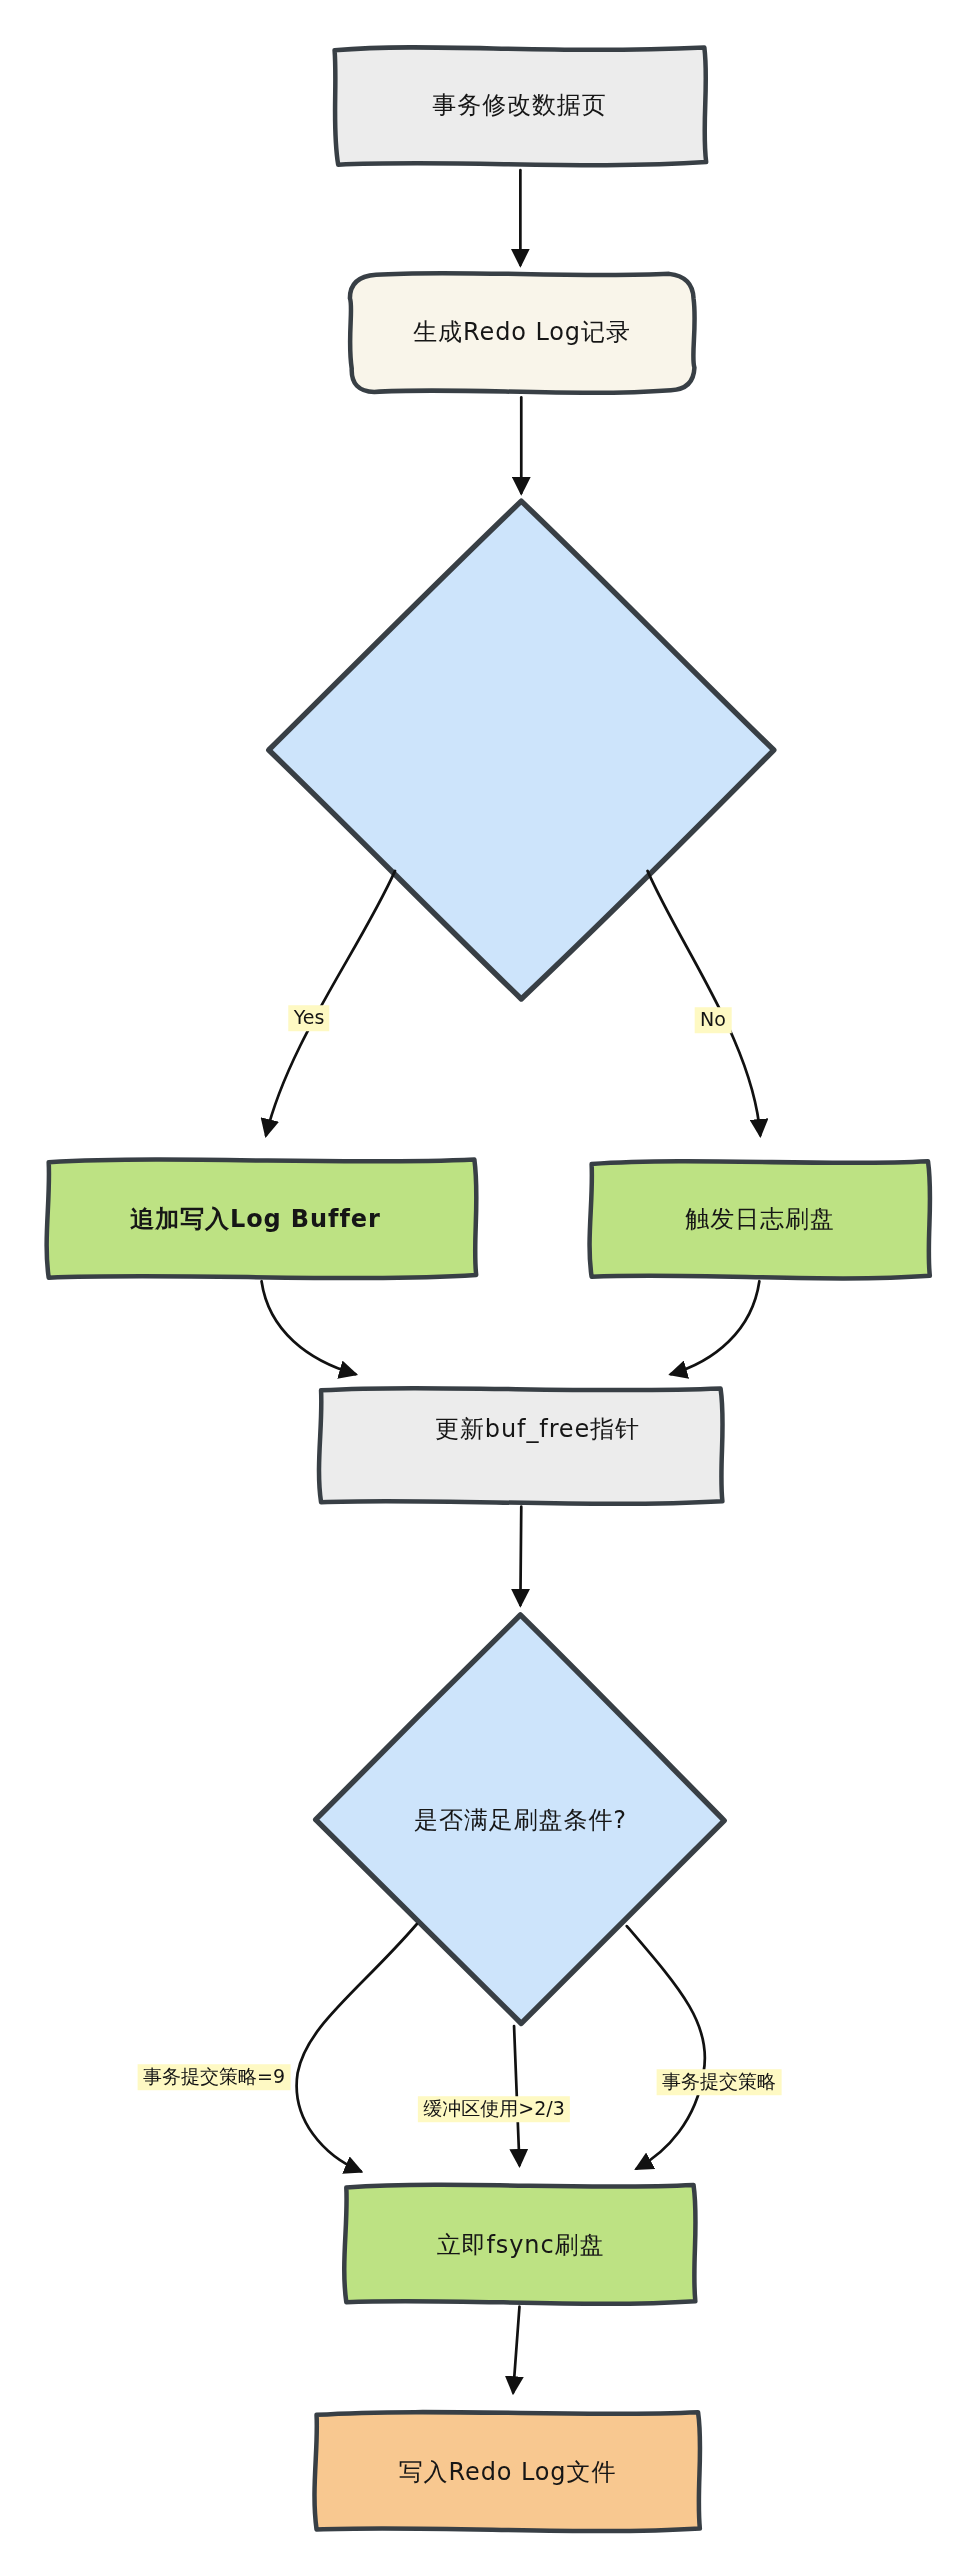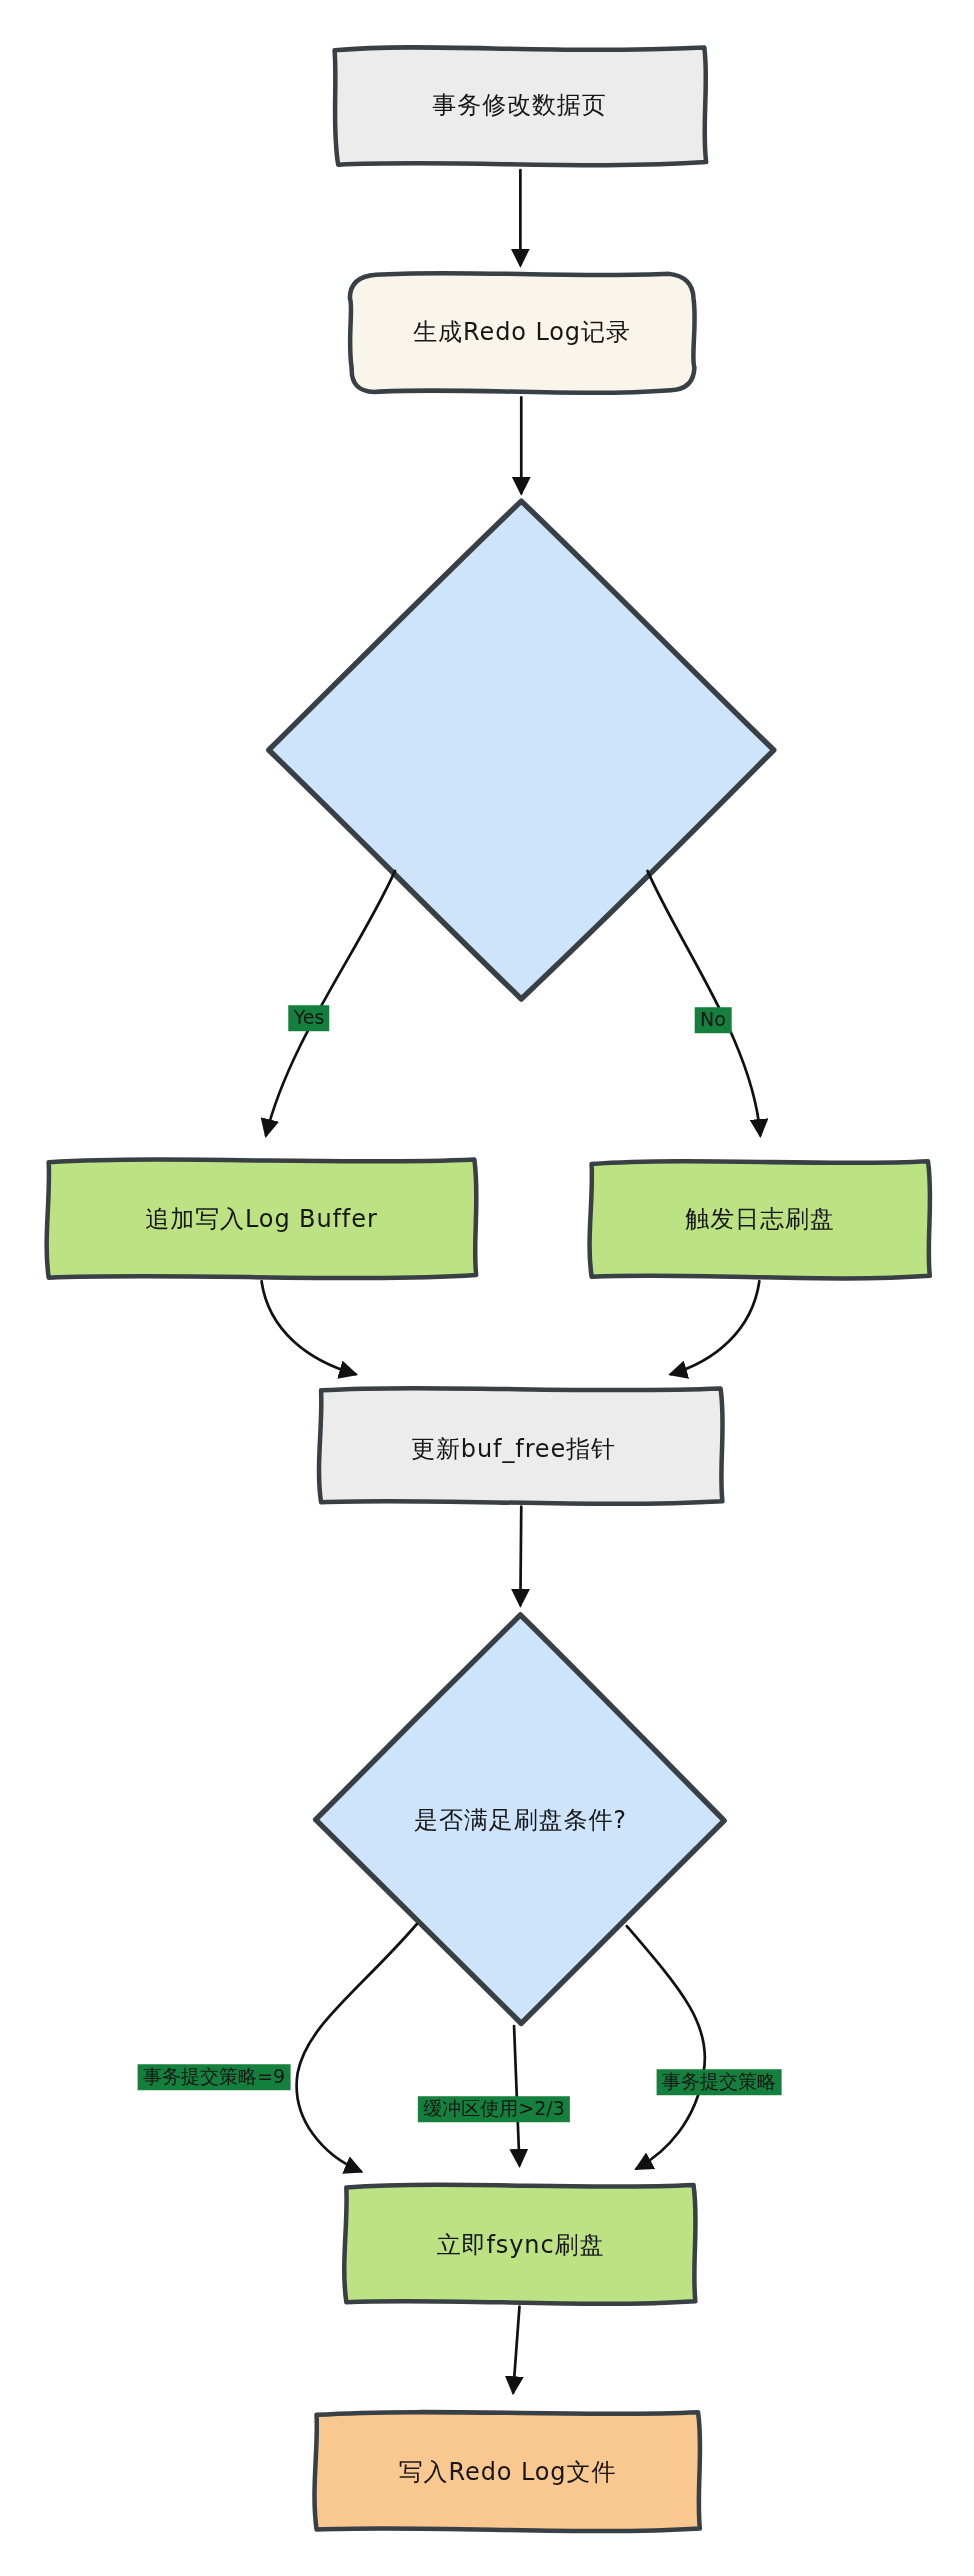--- a/index.html
+++ b/index.html
@@ -15,21 +15,21 @@
     position:absolute;
     display:flex;align-items:center;justify-content:center;
     font-size:24px;
     color:#161616;
     letter-spacing:0.9px;
     pointer-events:none;
   }
   .edge-label{
     position:absolute;
     transform:translate(-50%,-50%);
-    background:#15803d;
+    background:#fef9c3;
     font-size:19px;
     color:#141414;
     white-space:nowrap;
     padding:0.9px 5.4px;
     line-height:1.25;
   }
 </style>
 </head>
 <body>
 
@@ -73,25 +73,25 @@
       <path marker-end="url(#ah)" d="M 695 2135 C 755 2205, 790 2245, 780 2298 C 772 2350, 740 2385, 706 2404"></path>
       <path marker-end="url(#ah)" d="M 576 2557 L 569 2652"></path>
     </g>
   </svg>
 
   <div class="node-label" style="left:331px;top:45px;width:377px;height:120px;">事务修改数据页</div>
 
   <div class="node-label" style="left:349px;top:272px;width:346px;height:120px;">生成Redo Log记录</div>
 
 
-  <div class="node-label" style="left:45px;top:1158px;width:433px;height:122px;">追加写入Log Buffer</div>
+  <div class="node-label" style="left:39px;top:1158px;width:433px;height:122px;font-weight:bold;">追加写入Log Buffer</div>
 
   <div class="node-label" style="left:588px;top:1159px;width:344px;height:120px;">触发日志刷盘</div>
 
-  <div class="node-label" style="left:310px;top:1387px;width:407px;height:84px;margin-top:20px;">更新buf_free指针</div>
+  <div class="node-label" style="left:334px;top:1387px;width:407px;height:84px;">更新buf_free指针</div>
 
   <div class="node-label" style="left:316px;top:1615px;width:409px;height:409px;">是否满足刷盘条件?</div>
 
   <div class="node-label" style="left:343px;top:2184px;width:355px;height:122px;">立即fsync刷盘</div>
 
   <div class="node-label" style="left:313px;top:2411px;width:389px;height:122px;">写入Redo Log文件</div>
 
   <div class="edge-label" style="left:309px;top:1018px;">Yes</div>
 
   <div class="edge-label" style="left:713px;top:1020px;">No</div>

